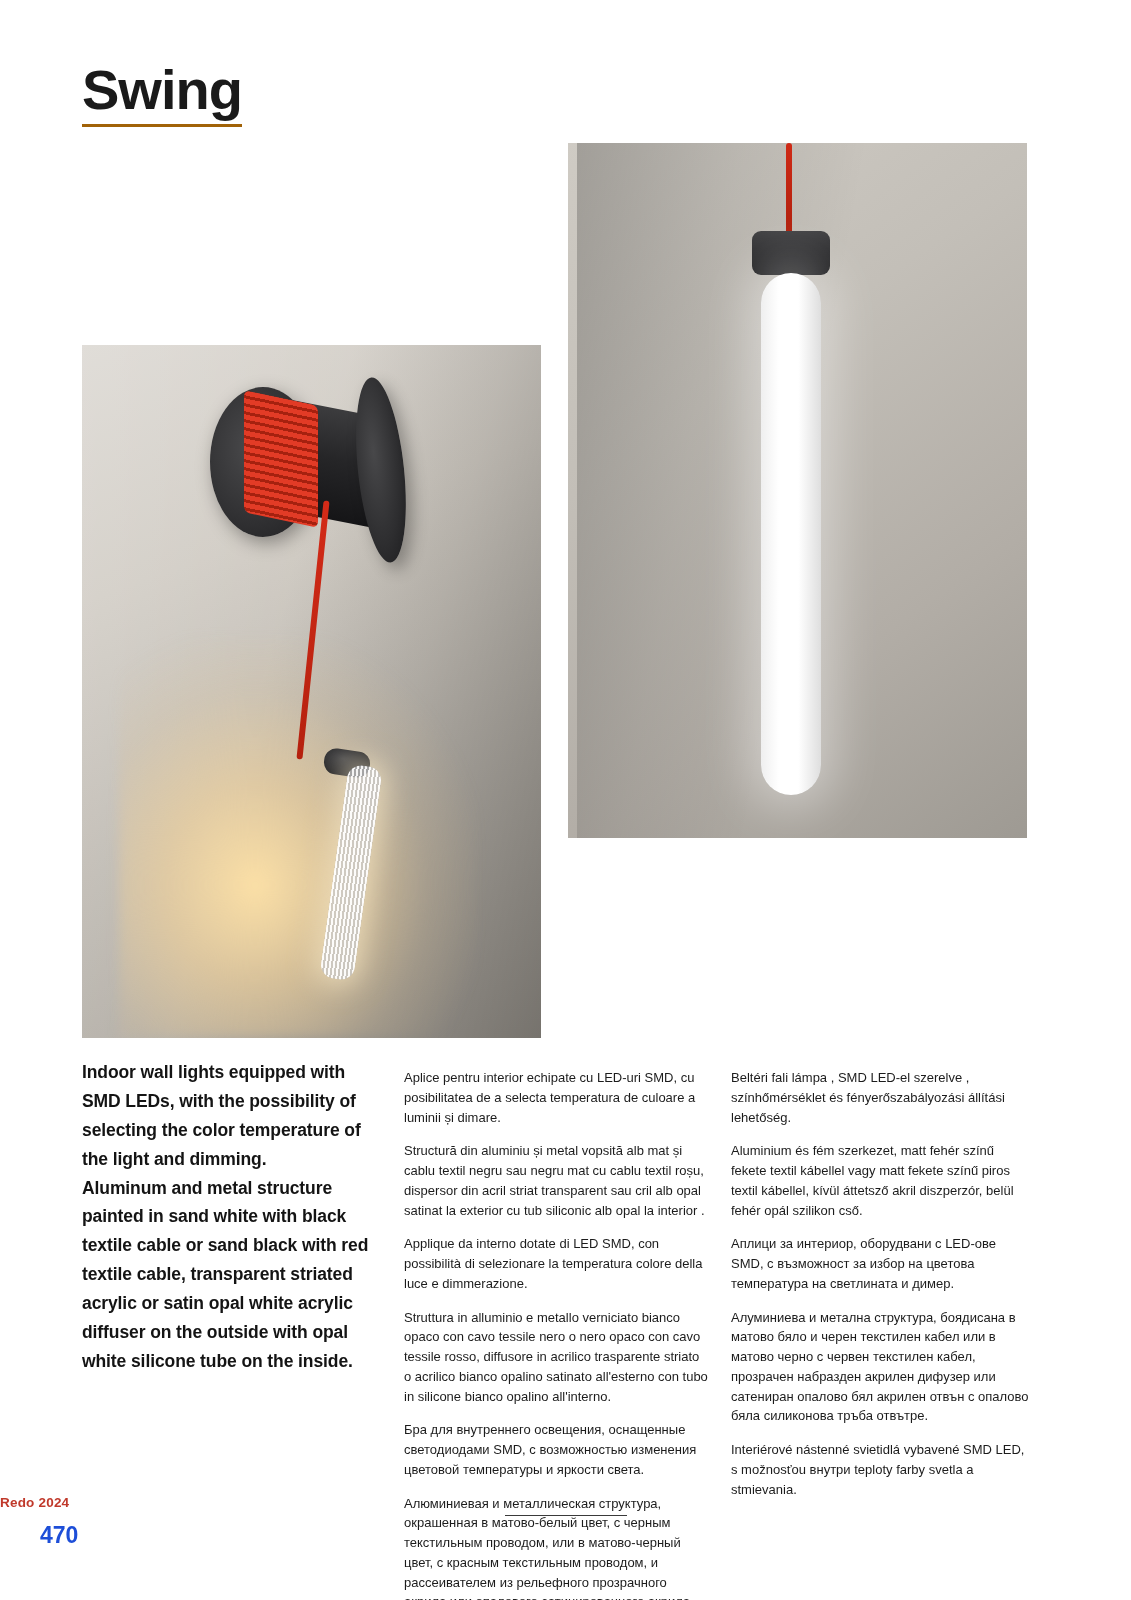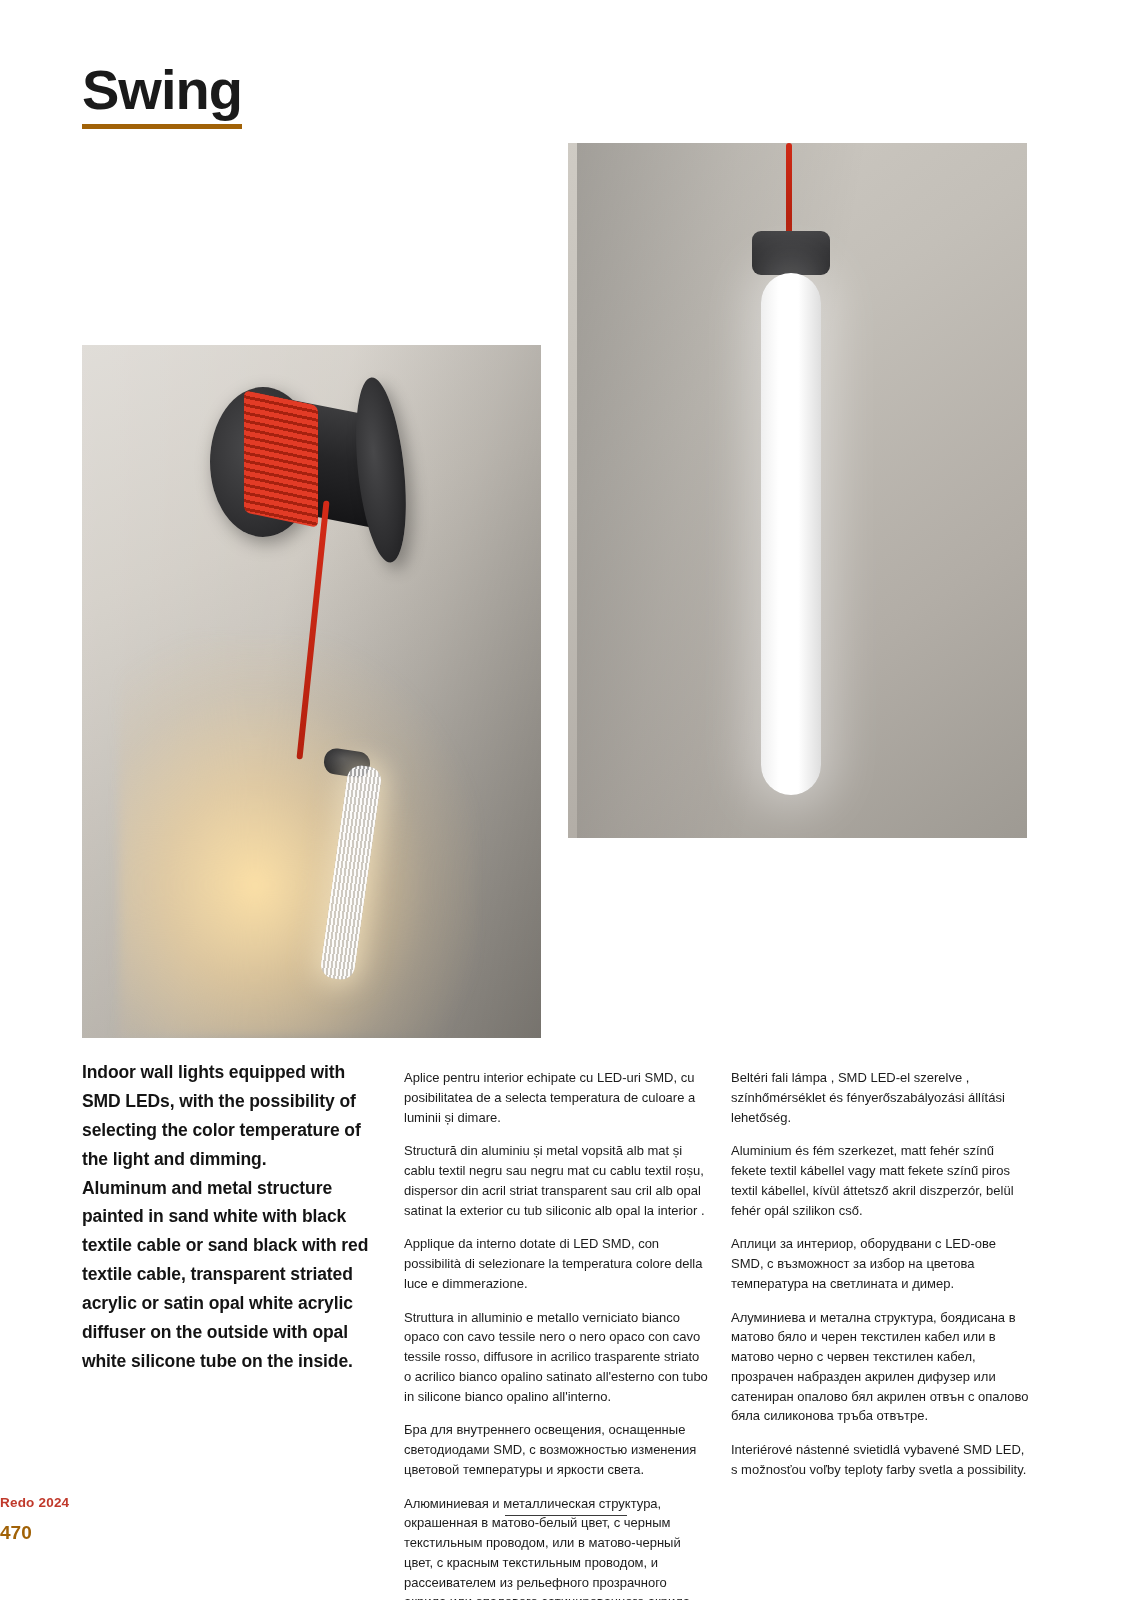--- a/index.html
+++ b/index.html
@@ -25,21 +25,21 @@
   .title {
     position: absolute;
     left: 82px;
     top: 62px;
     font-size: 56px;
     font-weight: 700;
     letter-spacing: -1px;
     line-height: 1;
     color: #1a1a1a;
     padding-bottom: 6px;
-    border-bottom: 5px solid #a16207;
+    border-bottom: 3px solid #a16207;
     display: inline-block;
   }
 
   
   .photo {
     position: absolute;
     overflow: hidden;
   }
 
   .photo-wall {
@@ -216,23 +216,24 @@
     color: #c0392b;
     letter-spacing: 0.2px;
   }
   .footer-rule {
     width: 122px;
     height: 1px;
     background: #3a3a3a;
     margin: 5px auto 6px auto;
   }
   .footer-page {
-    font-size: 19px;
+    font-size: 23px;
     font-weight: 700;
-    color: #a16207;
+    color: #1d4ed8;
+    padding-left: 40px;
   }
 </style>
 </head>
 <body>
 
 <div class="page">
 
   <div class="title">Swing</div>
 
   <div class="photo photo-wall">
@@ -267,21 +268,21 @@
     <p>Struttura in alluminio e metallo verniciato bianco opaco con cavo tessile nero o nero opaco con cavo tessile rosso, diffusore in acrilico trasparente striato o acrilico bianco opalino satinato all'esterno con tubo in silicone bianco opalino all'interno.</p>
     <p>Бра для внутреннего освещения, оснащенные светодиодами SMD, с возможностью изменения цветовой температуры и яркости света.</p>
     <p>Алюминиевая и металлическая структура, окрашенная в матово-белый цвет, с черным текстильным проводом, или в матово-черный цвет, с красным текстильным проводом, и рассеивателем из рельефного прозрачного акрила или опалового сатинированного акрила белого снаружи и белой опаловой силиконовой трубкой внутри.</p>
   </div>
 
   <div class="col3">
     <p>Beltéri fali lámpa , SMD LED-el szerelve , színhőmérséklet és fényerőszabályozási állítási lehetőség.</p>
     <p>Aluminium és fém szerkezet, matt fehér színű fekete textil kábellel vagy matt fekete színű piros textil kábellel, kívül áttetsző akril diszperzór, belül fehér opál szilikon cső.</p>
     <p>Аплици за интериор, оборудвани с LED-ове SMD, с възможност за избор на цветова температура на светлината и димер.</p>
     <p>Алуминиева и метална структура, боядисана в матово бяло и черен текстилен кабел или в матово черно с червен текстилен кабел, прозрачен набразден акрилен дифузер или сатениран опалово бял акрилен отвън с опалово бяла силиконова тръба отвътре.</p>
-    <p>Interiérové nástenné svietidlá vybavené SMD LED, s možnosťou voľby teploty farby svetla a possibility.</p>
+    <p>Interiérové nástenné svietidlá vybavené SMD LED, s možnosťou внутри teploty farby svetla a stmievania.</p>
   </div>
 
   <div class="footer">
     <div class="footer-brand">Redo 2024</div>
     <div class="footer-rule"></div>
     <div class="footer-page">470</div>
   </div>
 
 </div>
 

